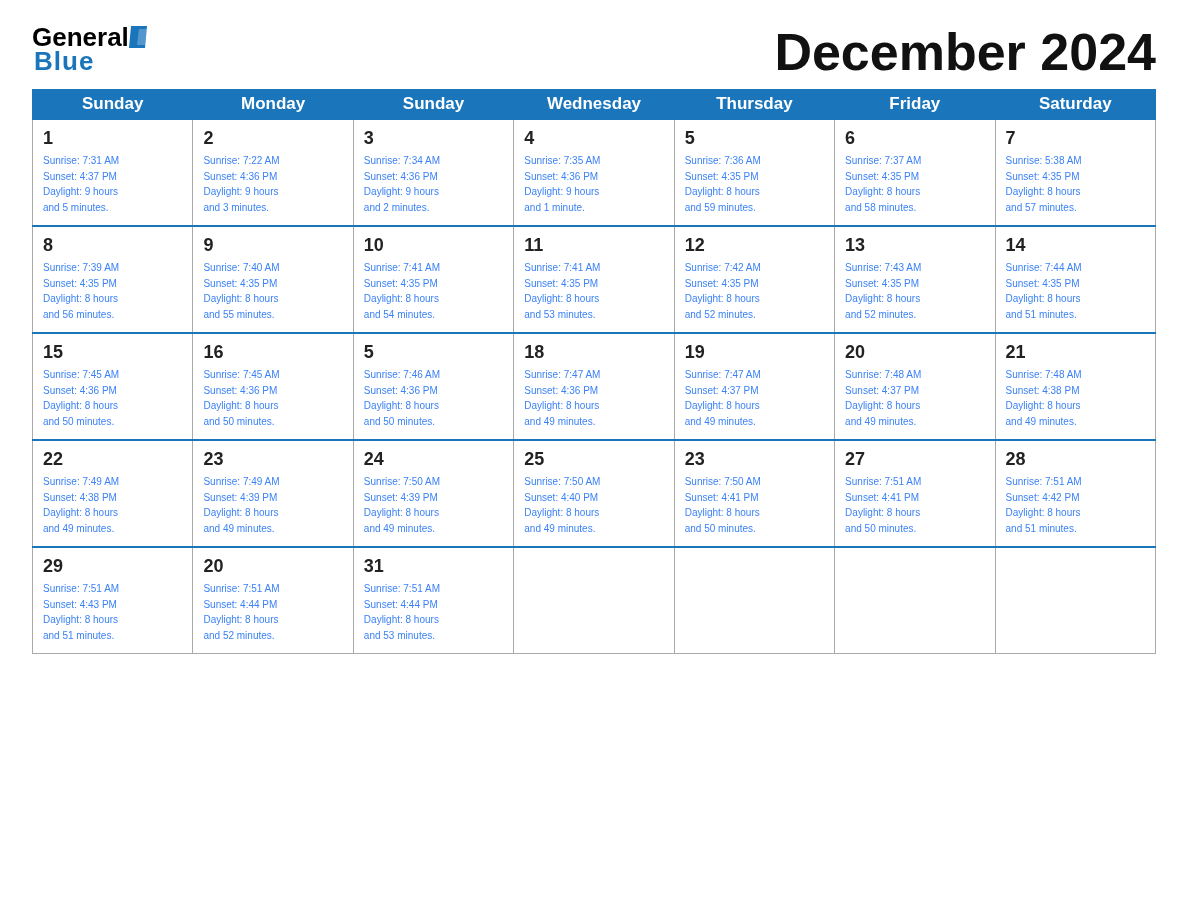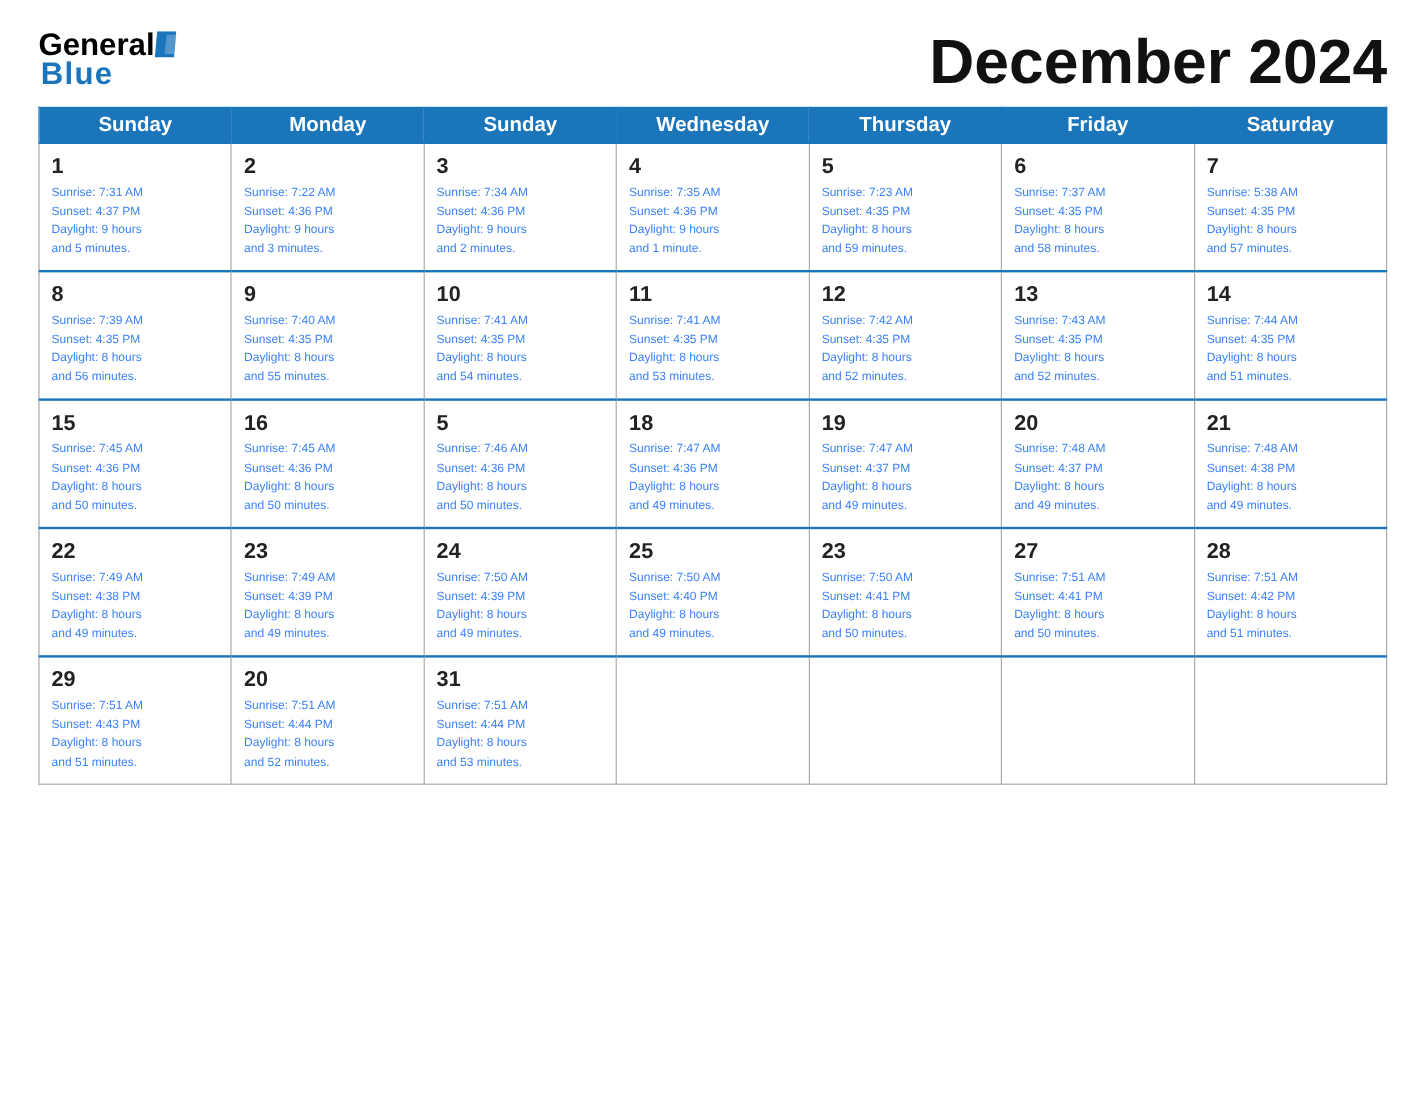--- a/index.html
+++ b/index.html
@@ -153,21 +153,21 @@
         <td>
           <span class="day-number">3</span>
           <div class="day-info"><span>Sunrise: 7:34 AM</span><br><span>Sunset: 4:36 PM</span><br><span>Daylight: 9 hours</span><br><span>and 2 minutes.</span></div>
         </td>
         <td>
           <span class="day-number">4</span>
           <div class="day-info"><span>Sunrise: 7:35 AM</span><br><span>Sunset: 4:36 PM</span><br><span>Daylight: 9 hours</span><br><span>and 1 minute.</span></div>
         </td>
         <td>
           <span class="day-number">5</span>
-          <div class="day-info"><span>Sunrise: 7:23 AM</span><br><span>Sunset: 4:35 PM</span><br><span>Daylight: 8 hours</span><br><span>and 59 minutes.</span></div>
+          <div class="day-info"><span>Sunrise: 7:36 AM</span><br><span>Sunset: 4:35 PM</span><br><span>Daylight: 8 hours</span><br><span>and 59 minutes.</span></div>
         </td>
         <td>
           <span class="day-number">6</span>
           <div class="day-info"><span>Sunrise: 7:37 AM</span><br><span>Sunset: 4:35 PM</span><br><span>Daylight: 8 hours</span><br><span>and 58 minutes.</span></div>
         </td>
         <td>
           <span class="day-number">7</span>
           <div class="day-info"><span>Sunrise: 5:38 AM</span><br><span>Sunset: 4:35 PM</span><br><span>Daylight: 8 hours</span><br><span>and 57 minutes.</span></div>
         </td>
       </tr>

